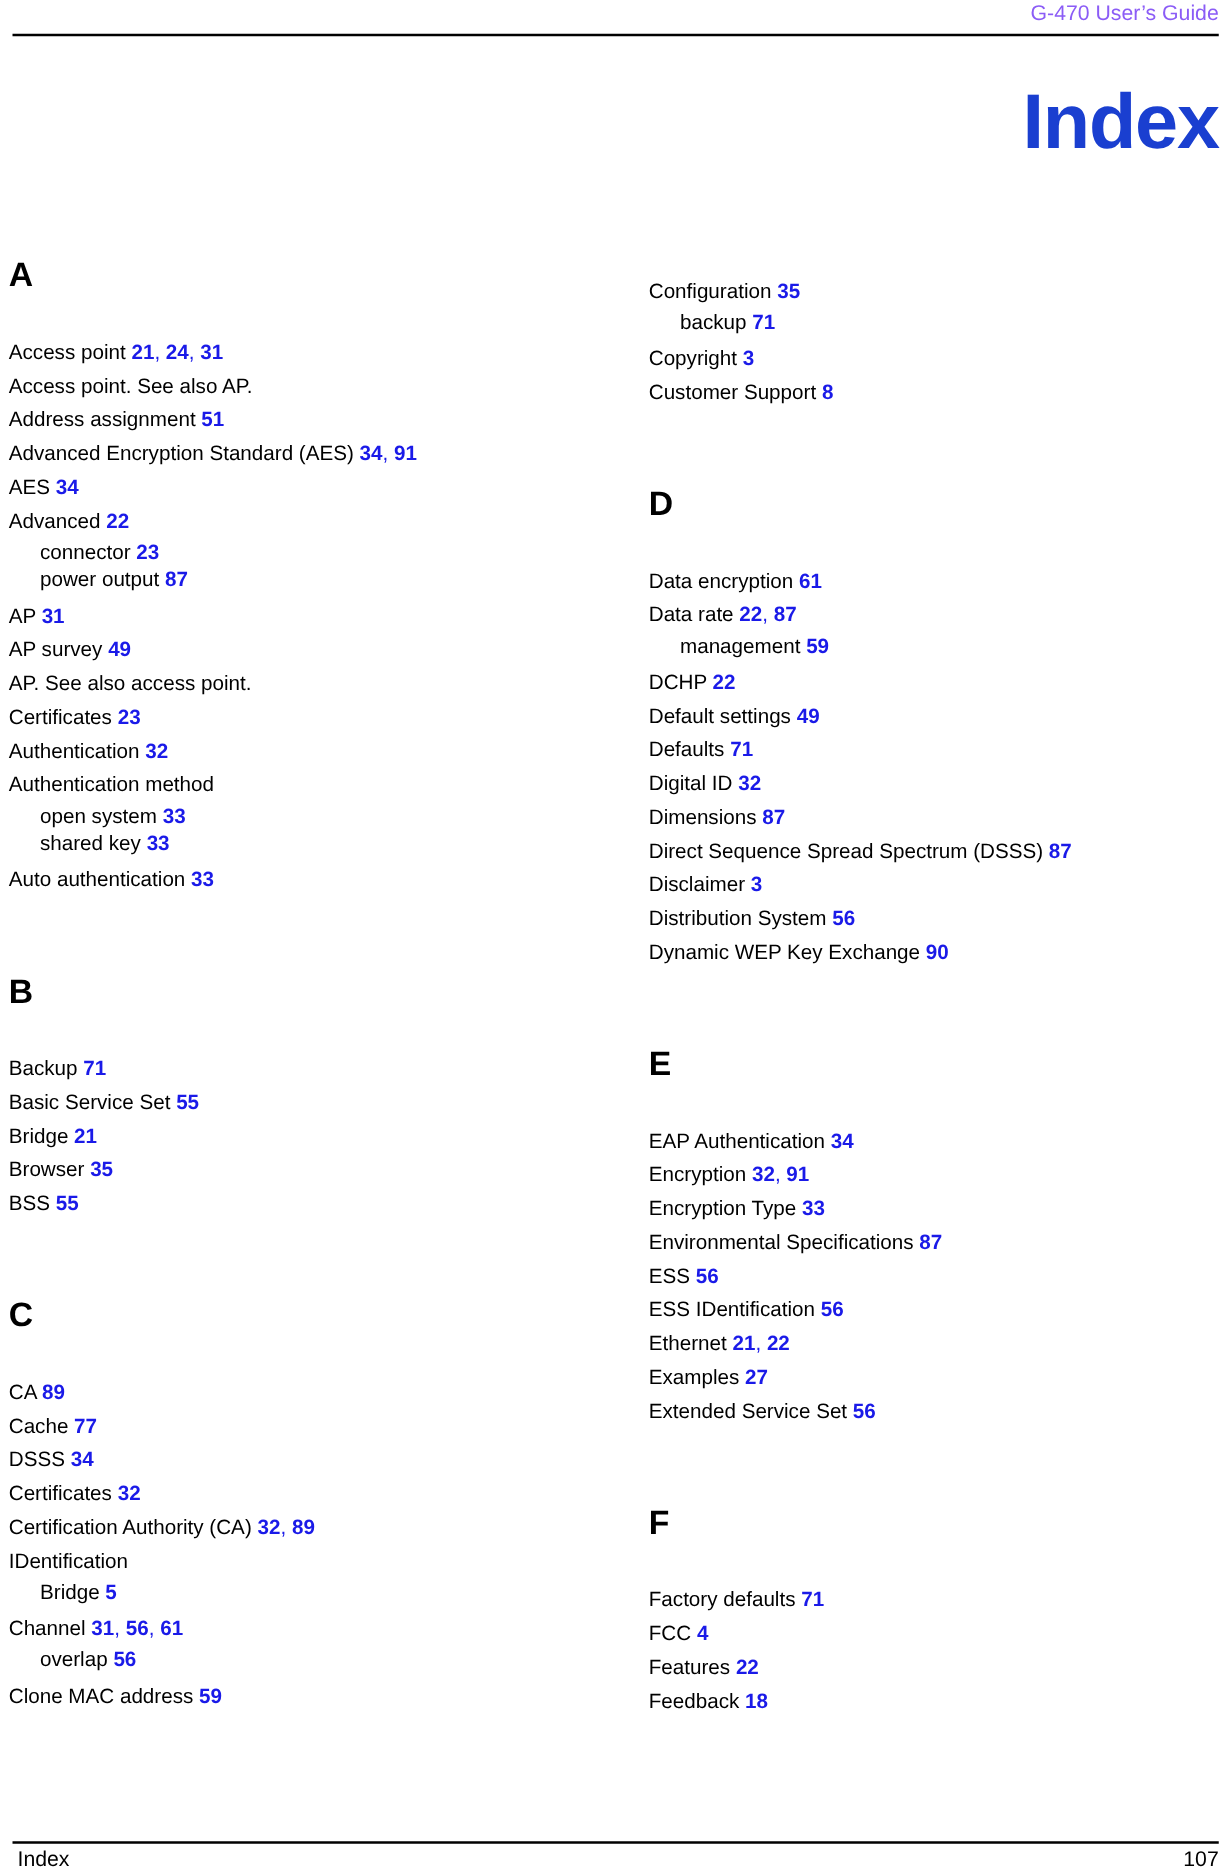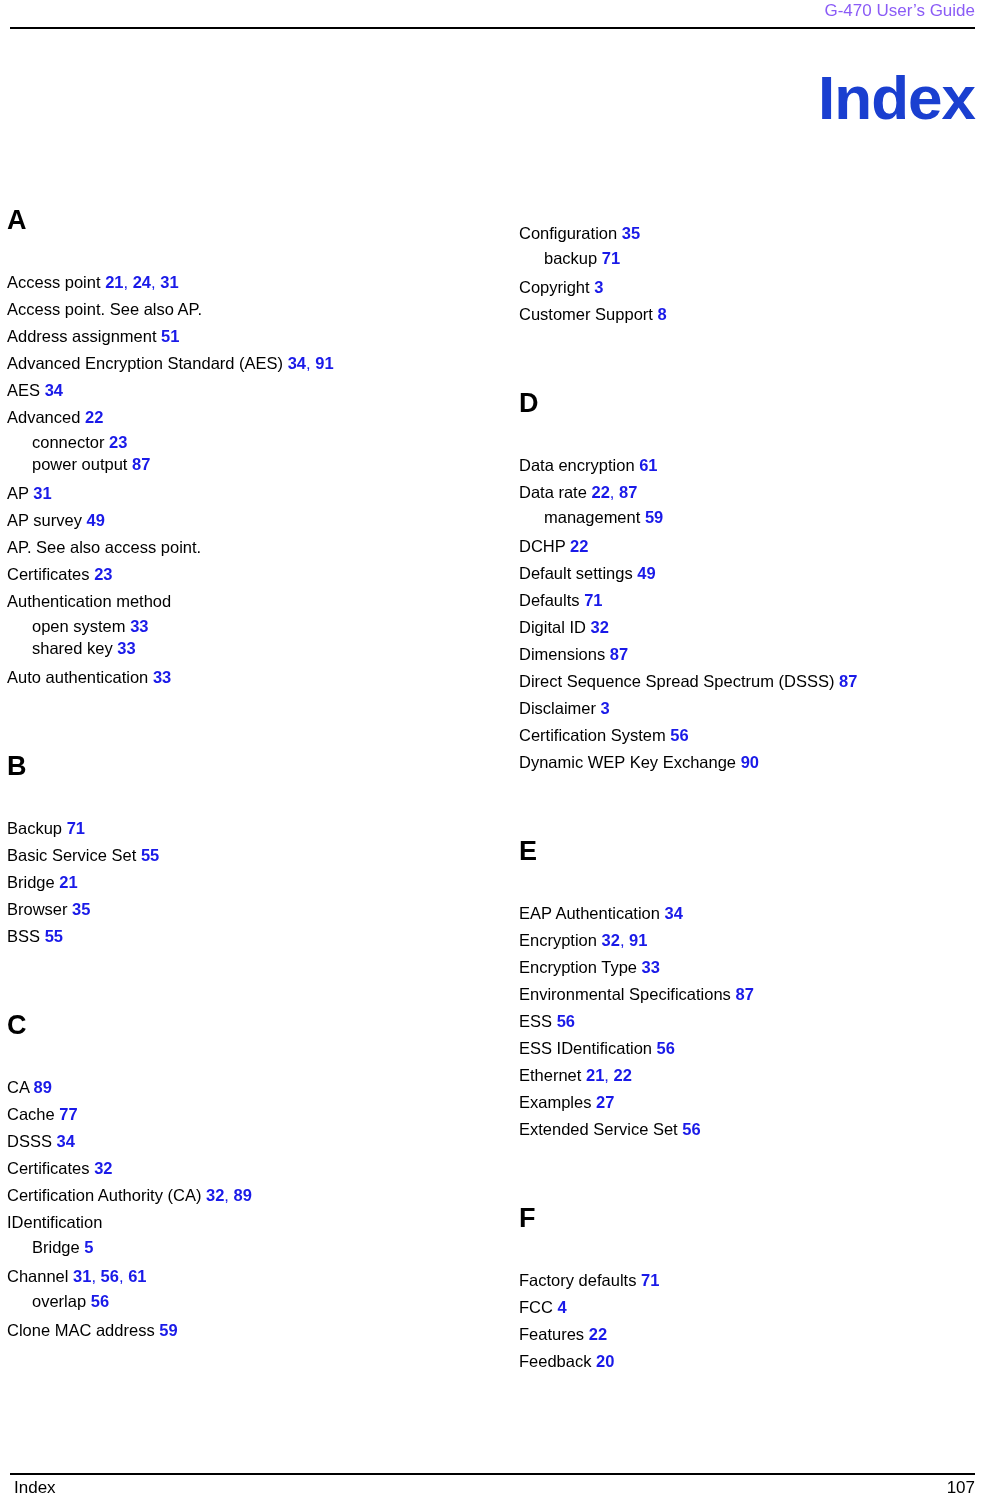--- a/index.html
+++ b/index.html
@@ -155,20 +155,21 @@
         <div class="entry"><span>Address assignment</span> <span class="pg">51</span></div>
         <div class="entry"><span>Advanced Encryption Standard (AES)</span> <span class="pg">34</span><span class="sep">, </span><span class="pg">91</span></div>
         <div class="entry"><span>AES</span> <span class="pg">34</span></div>
         <div class="entry"><span>Advanced</span> <span class="pg">22</span></div>
         <div class="entry sub"><span>connector</span> <span class="pg">23</span></div>
         <div class="entry sub"><span>power output</span> <span class="pg">87</span></div>
         <div class="entry"><span>AP</span> <span class="pg">31</span></div>
         <div class="entry"><span>AP survey</span> <span class="pg">49</span></div>
         <div class="entry"><span>AP. See also access point.</span></div>
         <div class="entry"><span>Certificates</span> <span class="pg">23</span></div>
+        <div class="entry"><span>Authentication</span> <span class="pg">32</span></div>
         <div class="entry"><span>Authentication method</span></div>
         <div class="entry sub"><span>open system</span> <span class="pg">33</span></div>
         <div class="entry sub"><span>shared key</span> <span class="pg">33</span></div>
         <div class="entry"><span>Auto authentication</span> <span class="pg">33</span></div>
       </div>
       <div class="index-section">
         <div class="section-letter">B</div>
         <div class="entry"><span>Backup</span> <span class="pg">71</span></div>
         <div class="entry"><span>Basic Service Set</span> <span class="pg">55</span></div>
         <div class="entry"><span>Bridge</span> <span class="pg">21</span></div>
@@ -201,41 +202,41 @@
         <div class="entry"><span>Data encryption</span> <span class="pg">61</span></div>
         <div class="entry"><span>Data rate</span> <span class="pg">22</span><span class="sep">, </span><span class="pg">87</span></div>
         <div class="entry sub"><span>management</span> <span class="pg">59</span></div>
         <div class="entry"><span>DCHP</span> <span class="pg">22</span></div>
         <div class="entry"><span>Default settings</span> <span class="pg">49</span></div>
         <div class="entry"><span>Defaults</span> <span class="pg">71</span></div>
         <div class="entry"><span>Digital ID</span> <span class="pg">32</span></div>
         <div class="entry"><span>Dimensions</span> <span class="pg">87</span></div>
         <div class="entry"><span>Direct Sequence Spread Spectrum (DSSS)</span> <span class="pg">87</span></div>
         <div class="entry"><span>Disclaimer</span> <span class="pg">3</span></div>
-        <div class="entry"><span>Certification System</span> <span class="pg">56</span></div>
+        <div class="entry"><span>Distribution System</span> <span class="pg">56</span></div>
         <div class="entry"><span>Dynamic WEP Key Exchange</span> <span class="pg">90</span></div>
       </div>
       <div class="index-section">
         <div class="section-letter">E</div>
         <div class="entry"><span>EAP Authentication</span> <span class="pg">34</span></div>
         <div class="entry"><span>Encryption</span> <span class="pg">32</span><span class="sep">, </span><span class="pg">91</span></div>
         <div class="entry"><span>Encryption Type</span> <span class="pg">33</span></div>
         <div class="entry"><span>Environmental Specifications</span> <span class="pg">87</span></div>
         <div class="entry"><span>ESS</span> <span class="pg">56</span></div>
         <div class="entry"><span>ESS IDentification</span> <span class="pg">56</span></div>
         <div class="entry"><span>Ethernet</span> <span class="pg">21</span><span class="sep">, </span><span class="pg">22</span></div>
         <div class="entry"><span>Examples</span> <span class="pg">27</span></div>
         <div class="entry"><span>Extended Service Set</span> <span class="pg">56</span></div>
       </div>
       <div class="index-section">
         <div class="section-letter">F</div>
         <div class="entry"><span>Factory defaults</span> <span class="pg">71</span></div>
         <div class="entry"><span>FCC</span> <span class="pg">4</span></div>
         <div class="entry"><span>Features</span> <span class="pg">22</span></div>
-        <div class="entry"><span>Feedback</span> <span class="pg">20</span></div>
+        <div class="entry"><span>Feedback</span> <span class="pg">18</span></div>
       </div>
     </div>
   </div>
 
 <div class="footer-rule"></div>
 <div class="page-footer">
   <span class="footer-label">Index</span>
   <span class="footer-pageno">107</span>
 </div>
 

